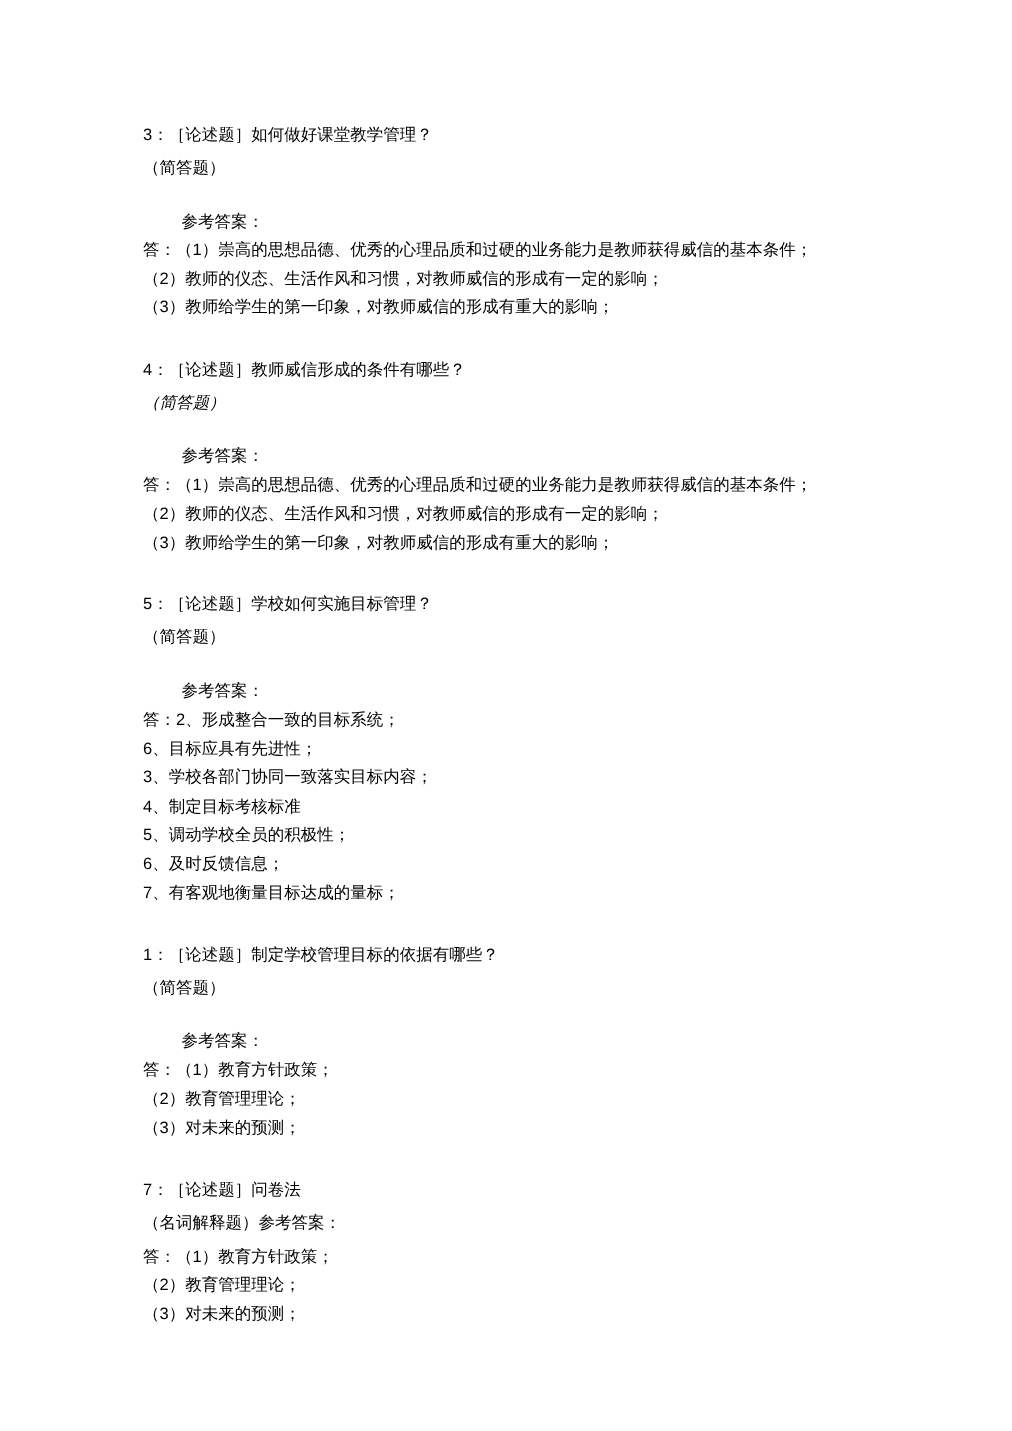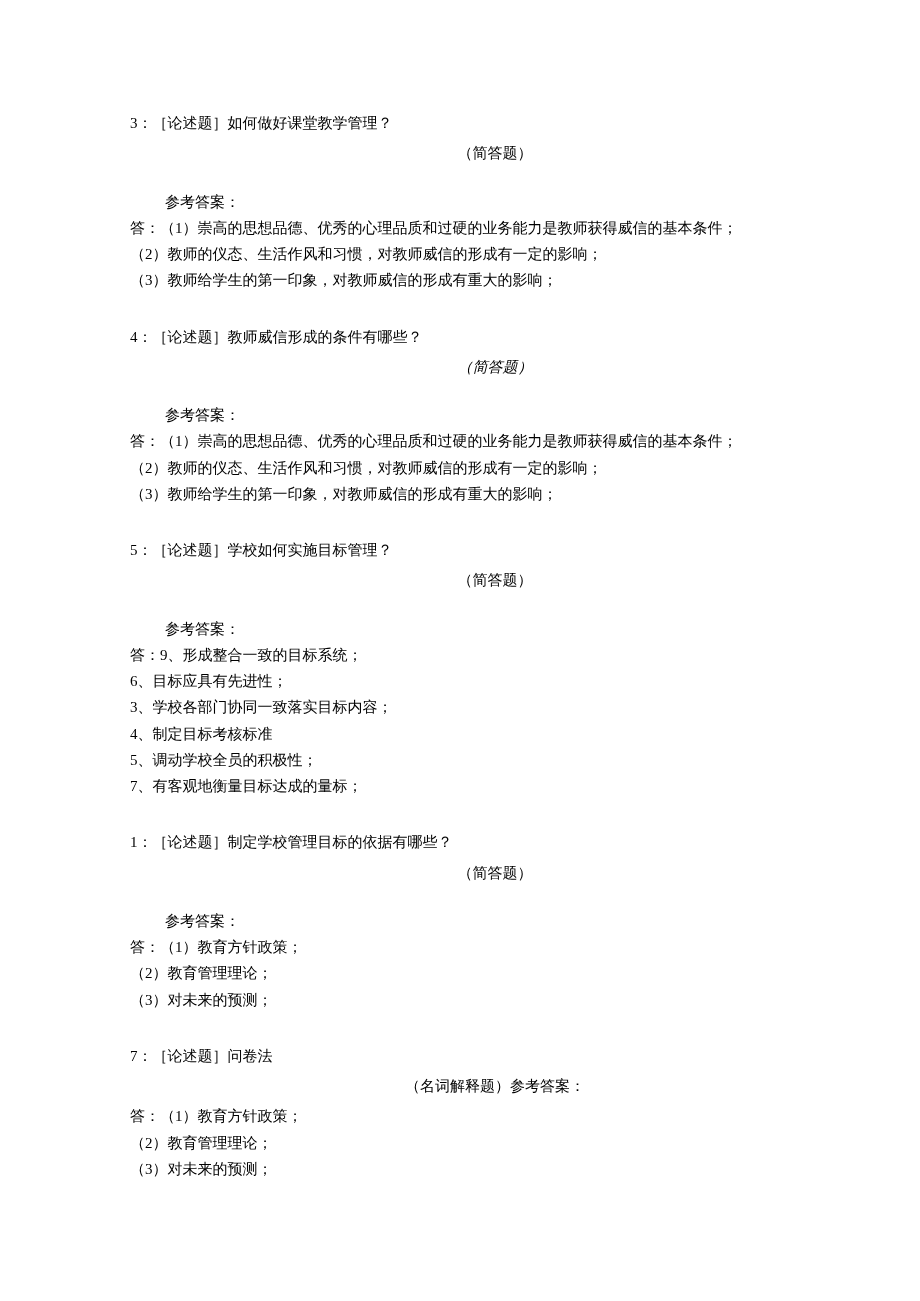--- a/index.html
+++ b/index.html
@@ -3,34 +3,33 @@
 <meta charset="utf-8">
 <style>
   html, body {
     margin: 0;
     padding: 0;
     background: #ffffff;
     width: 920px;
   }
   .page {
     padding: 110px 60px 60px 130px;
-    font-family: Liberation Serif, serif;
+    font-family: Liberation Sans, sans-serif;
     font-size: 15px;
     color: #000000;
     line-height: 1.75;
   }
   .q-block {
     margin-bottom: 30px;
   }
   .q-title {
     margin-bottom: 4px;
   }
   .q-type {
     margin-bottom: 4px;
-    text-align: center;
   }
   .q-type.italic {
     font-style: italic;
   }
   .gap {
     height: 1.2em;
   }
   .ans-label {
     margin-bottom: 0px;
     margin-left: 35px;
@@ -65,25 +64,26 @@
     <div class="ans-line">答：（1）崇高的思想品德、优秀的心理品质和过硬的业务能力是教师获得威信的基本条件；</div>
     <div class="ans-line">（2）教师的仪态、生活作风和习惯，对教师威信的形成有一定的影响；</div>
     <div class="ans-line">（3）教师给学生的第一印象，对教师威信的形成有重大的影响；</div>
   </div>
 
   <div class="q-block">
     <div class="q-title">5：［论述题］学校如何实施目标管理？</div>
     <div class="q-type">（简答题）</div>
     <div class="gap"></div>
     <div class="ans-label">参考答案：</div>
-    <div class="ans-line">答：9、形成整合一致的目标系统；</div>
+    <div class="ans-line">答：2、形成整合一致的目标系统；</div>
     <div class="ans-line">6、目标应具有先进性；</div>
     <div class="ans-line">3、学校各部门协同一致落实目标内容；</div>
     <div class="ans-line">4、制定目标考核标准</div>
     <div class="ans-line">5、调动学校全员的积极性；</div>
+    <div class="ans-line">6、及时反馈信息；</div>
     <div class="ans-line">7、有客观地衡量目标达成的量标；</div>
   </div>
 
   <div class="q-block">
     <div class="q-title">1：［论述题］制定学校管理目标的依据有哪些？</div>
     <div class="q-type">（简答题）</div>
     <div class="gap"></div>
     <div class="ans-label">参考答案：</div>
     <div class="ans-line">答：（1）教育方针政策；</div>
     <div class="ans-line">（2）教育管理理论；</div>

